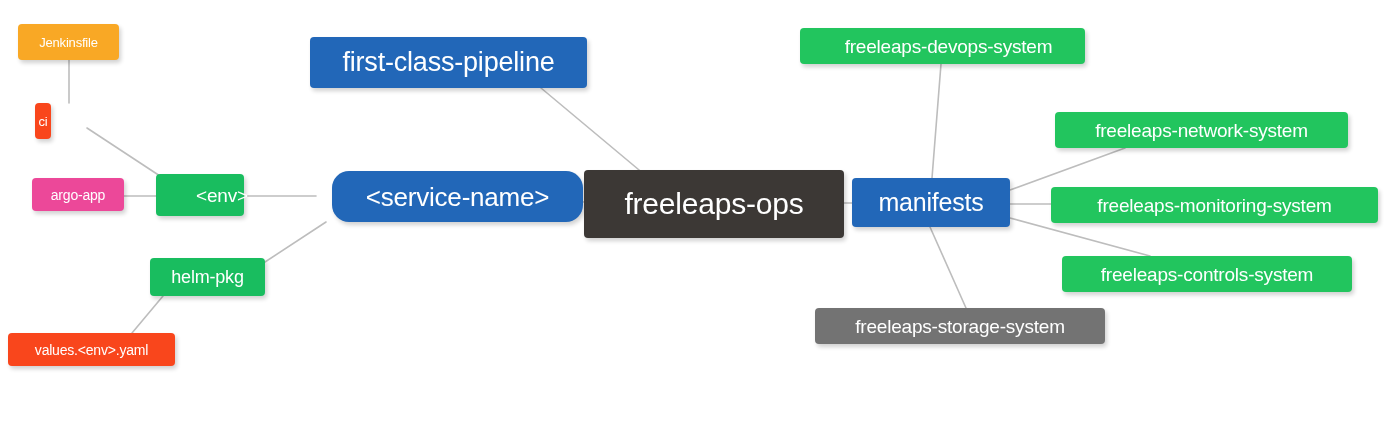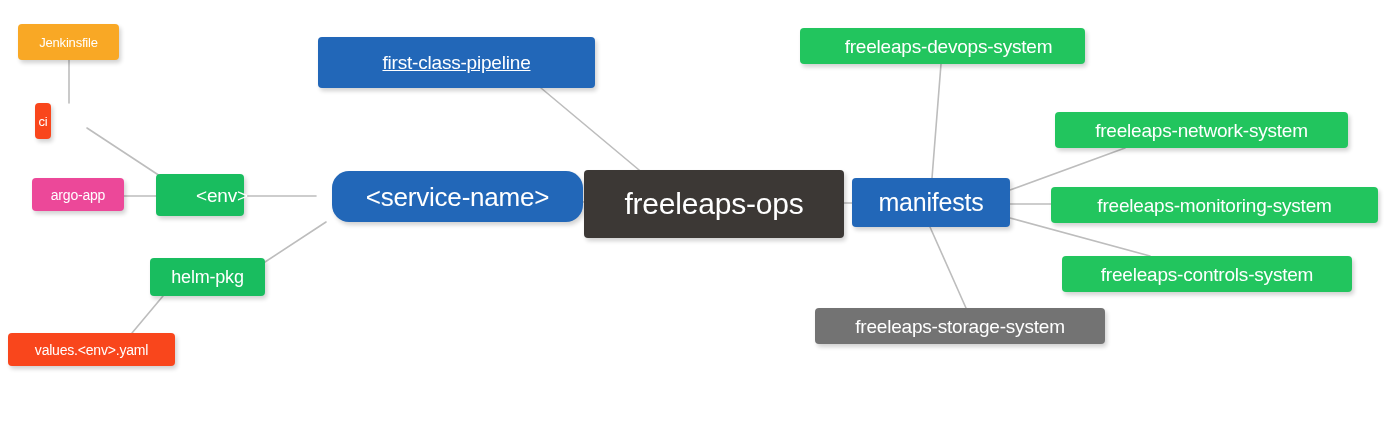--- a/index.html
+++ b/index.html
@@ -76,21 +76,21 @@
       </div>
       <div class="node" style="left: 156px; top: 174px; width: 88px; height: 42px; background: rgb(25, 189, 95); font-size: 19px; color: rgb(255, 255, 255); padding-left: 44px;">
         <span class="node-label">&lt;env&gt;</span>
       </div>
       <div class="node" style="left: 8px; top: 333px; width: 167px; height: 33px; background: rgb(249, 70, 28); font-size: 14px; color: rgb(255, 255, 255);">
         <span class="node-label">values.&lt;env&gt;.yaml</span>
       </div>
       <div class="node" style="left: 150px; top: 258px; width: 115px; height: 38px; background: rgb(25, 189, 95); font-size: 18px; color: rgb(255, 255, 255);">
         <span class="node-label">helm-pkg</span>
       </div>
-      <div class="node" style="left: 318px; top: 37px; width: 277px; height: 51px; background: rgb(34, 103, 184); font-size: 19px; color: rgb(255, 255, 255); text-decoration: underline;">
+      <div class="node" style="left: 310px; top: 37px; width: 277px; height: 51px; background: rgb(34, 103, 184); font-size: 27px; color: rgb(255, 255, 255);">
         <span class="node-label">first-class-pipeline</span>
       </div>
       <div class="node" style="left: 332px; top: 171px; width: 251px; height: 51px; background: rgb(34, 103, 184); font-size: 26px; color: rgb(255, 255, 255); border-radius: 17px;">
         <span class="node-label">&lt;service-name&gt;</span>
       </div>
       <div class="node" style="left: 584px; top: 170px; width: 260px; height: 68px; background: rgb(60, 56, 53); font-size: 30px; color: rgb(255, 255, 255);">
         <span class="node-label">freeleaps-ops</span>
       </div>
       <div class="node" style="left: 852px; top: 178px; width: 158px; height: 49px; background: rgb(34, 103, 184); font-size: 25px; color: rgb(255, 255, 255);">
         <span class="node-label">manifests</span>

